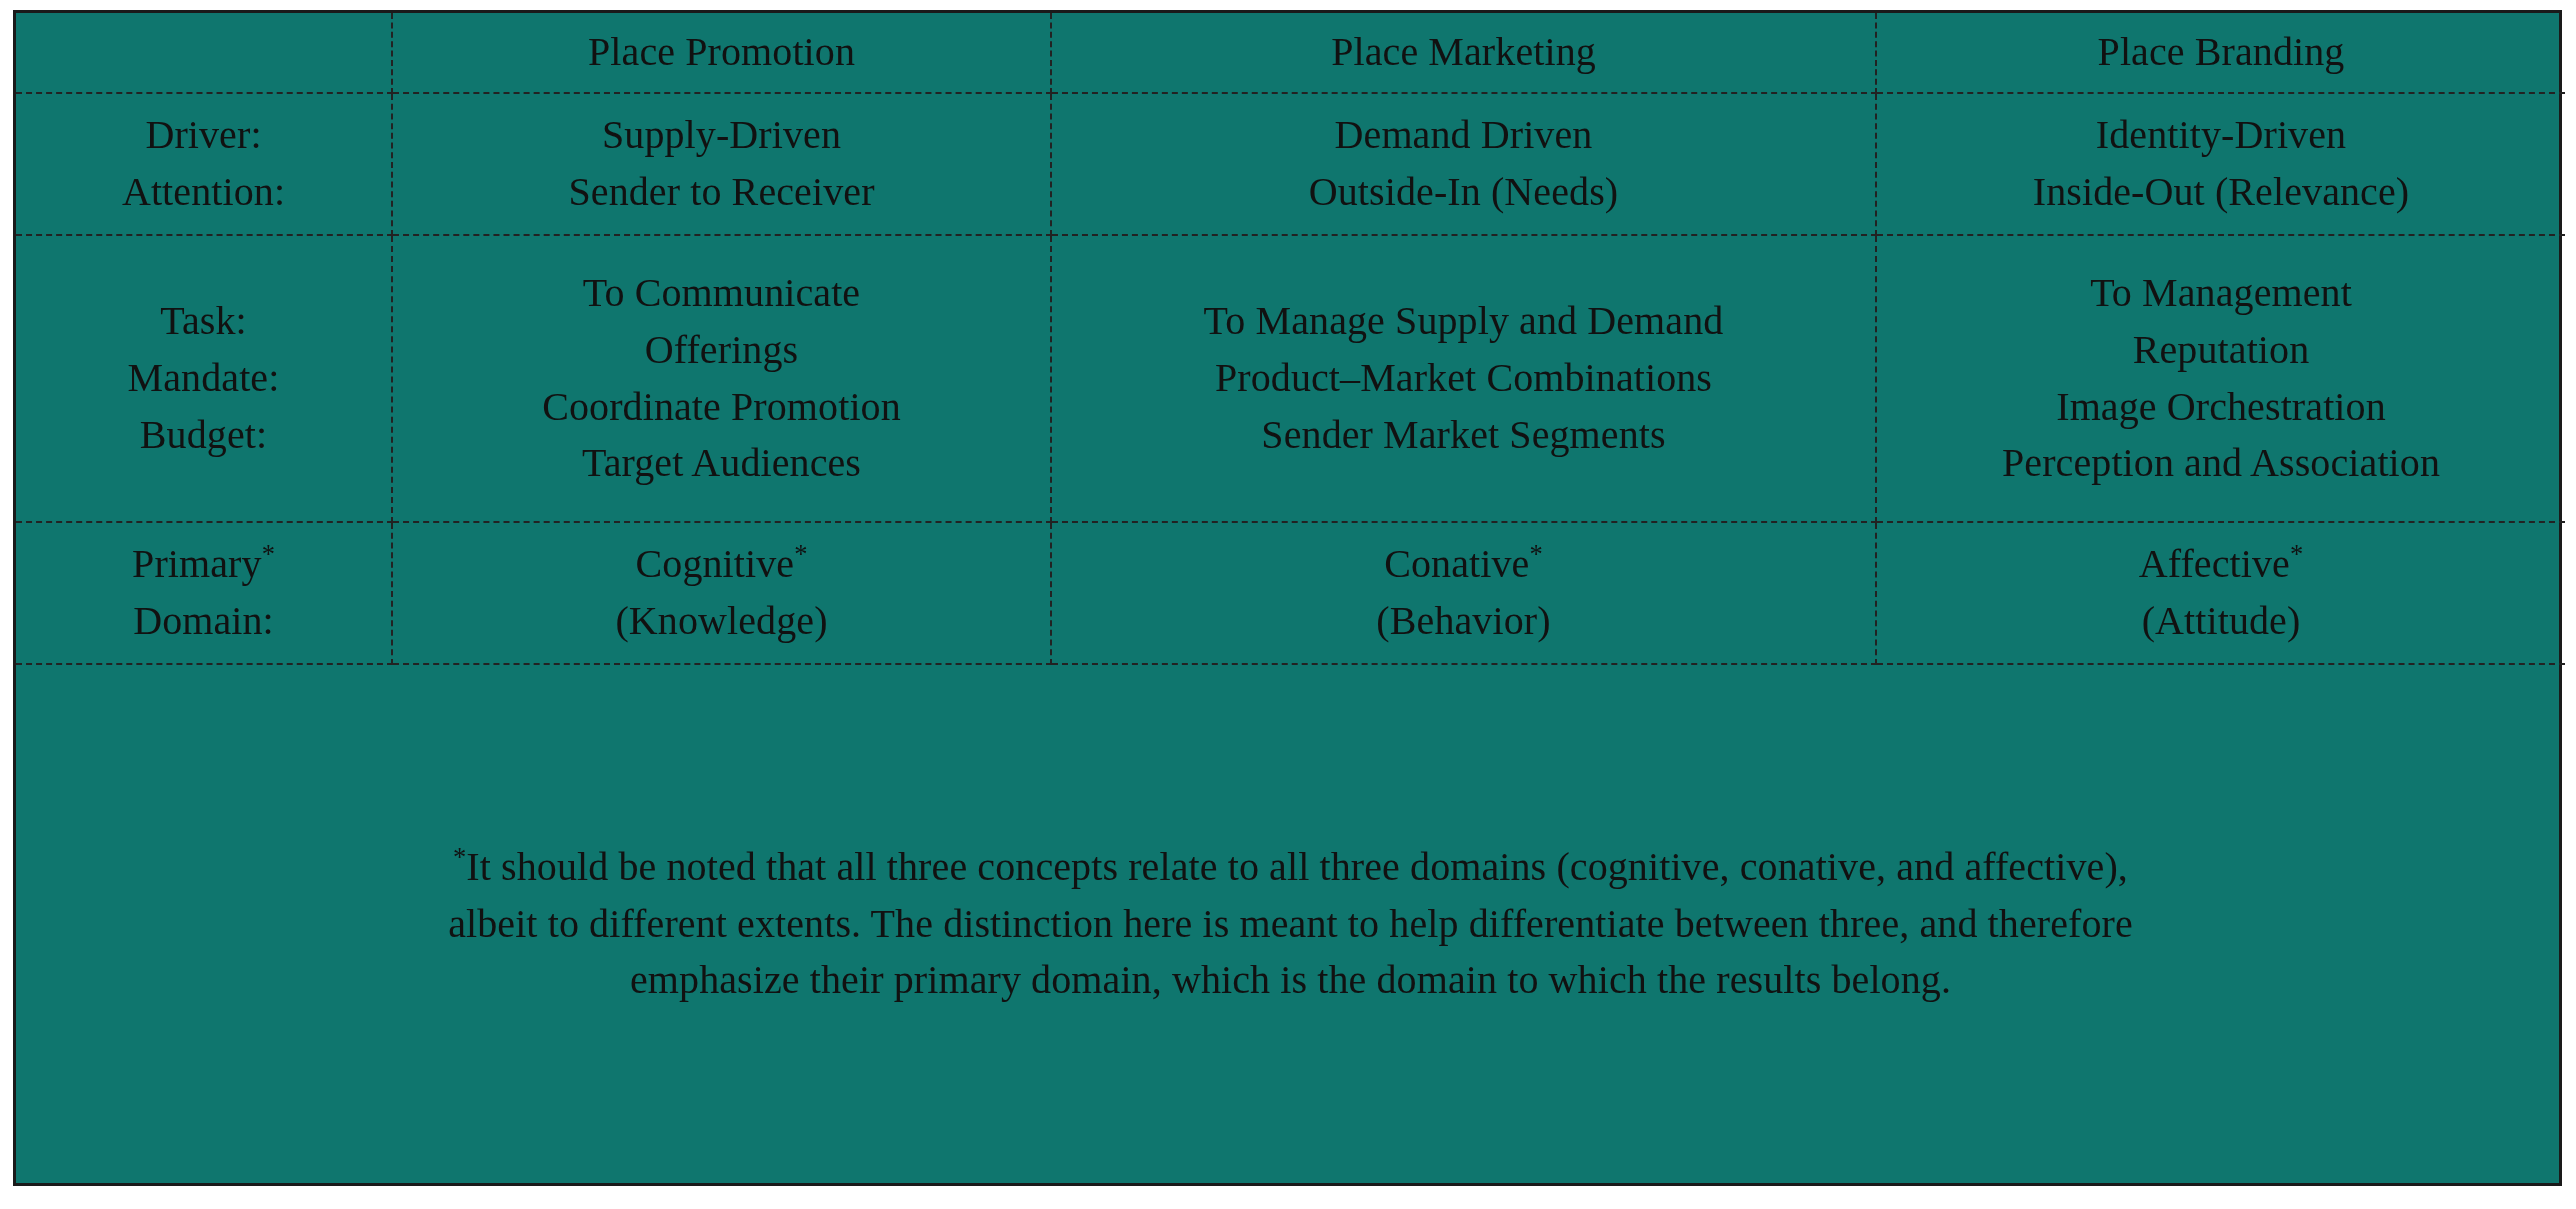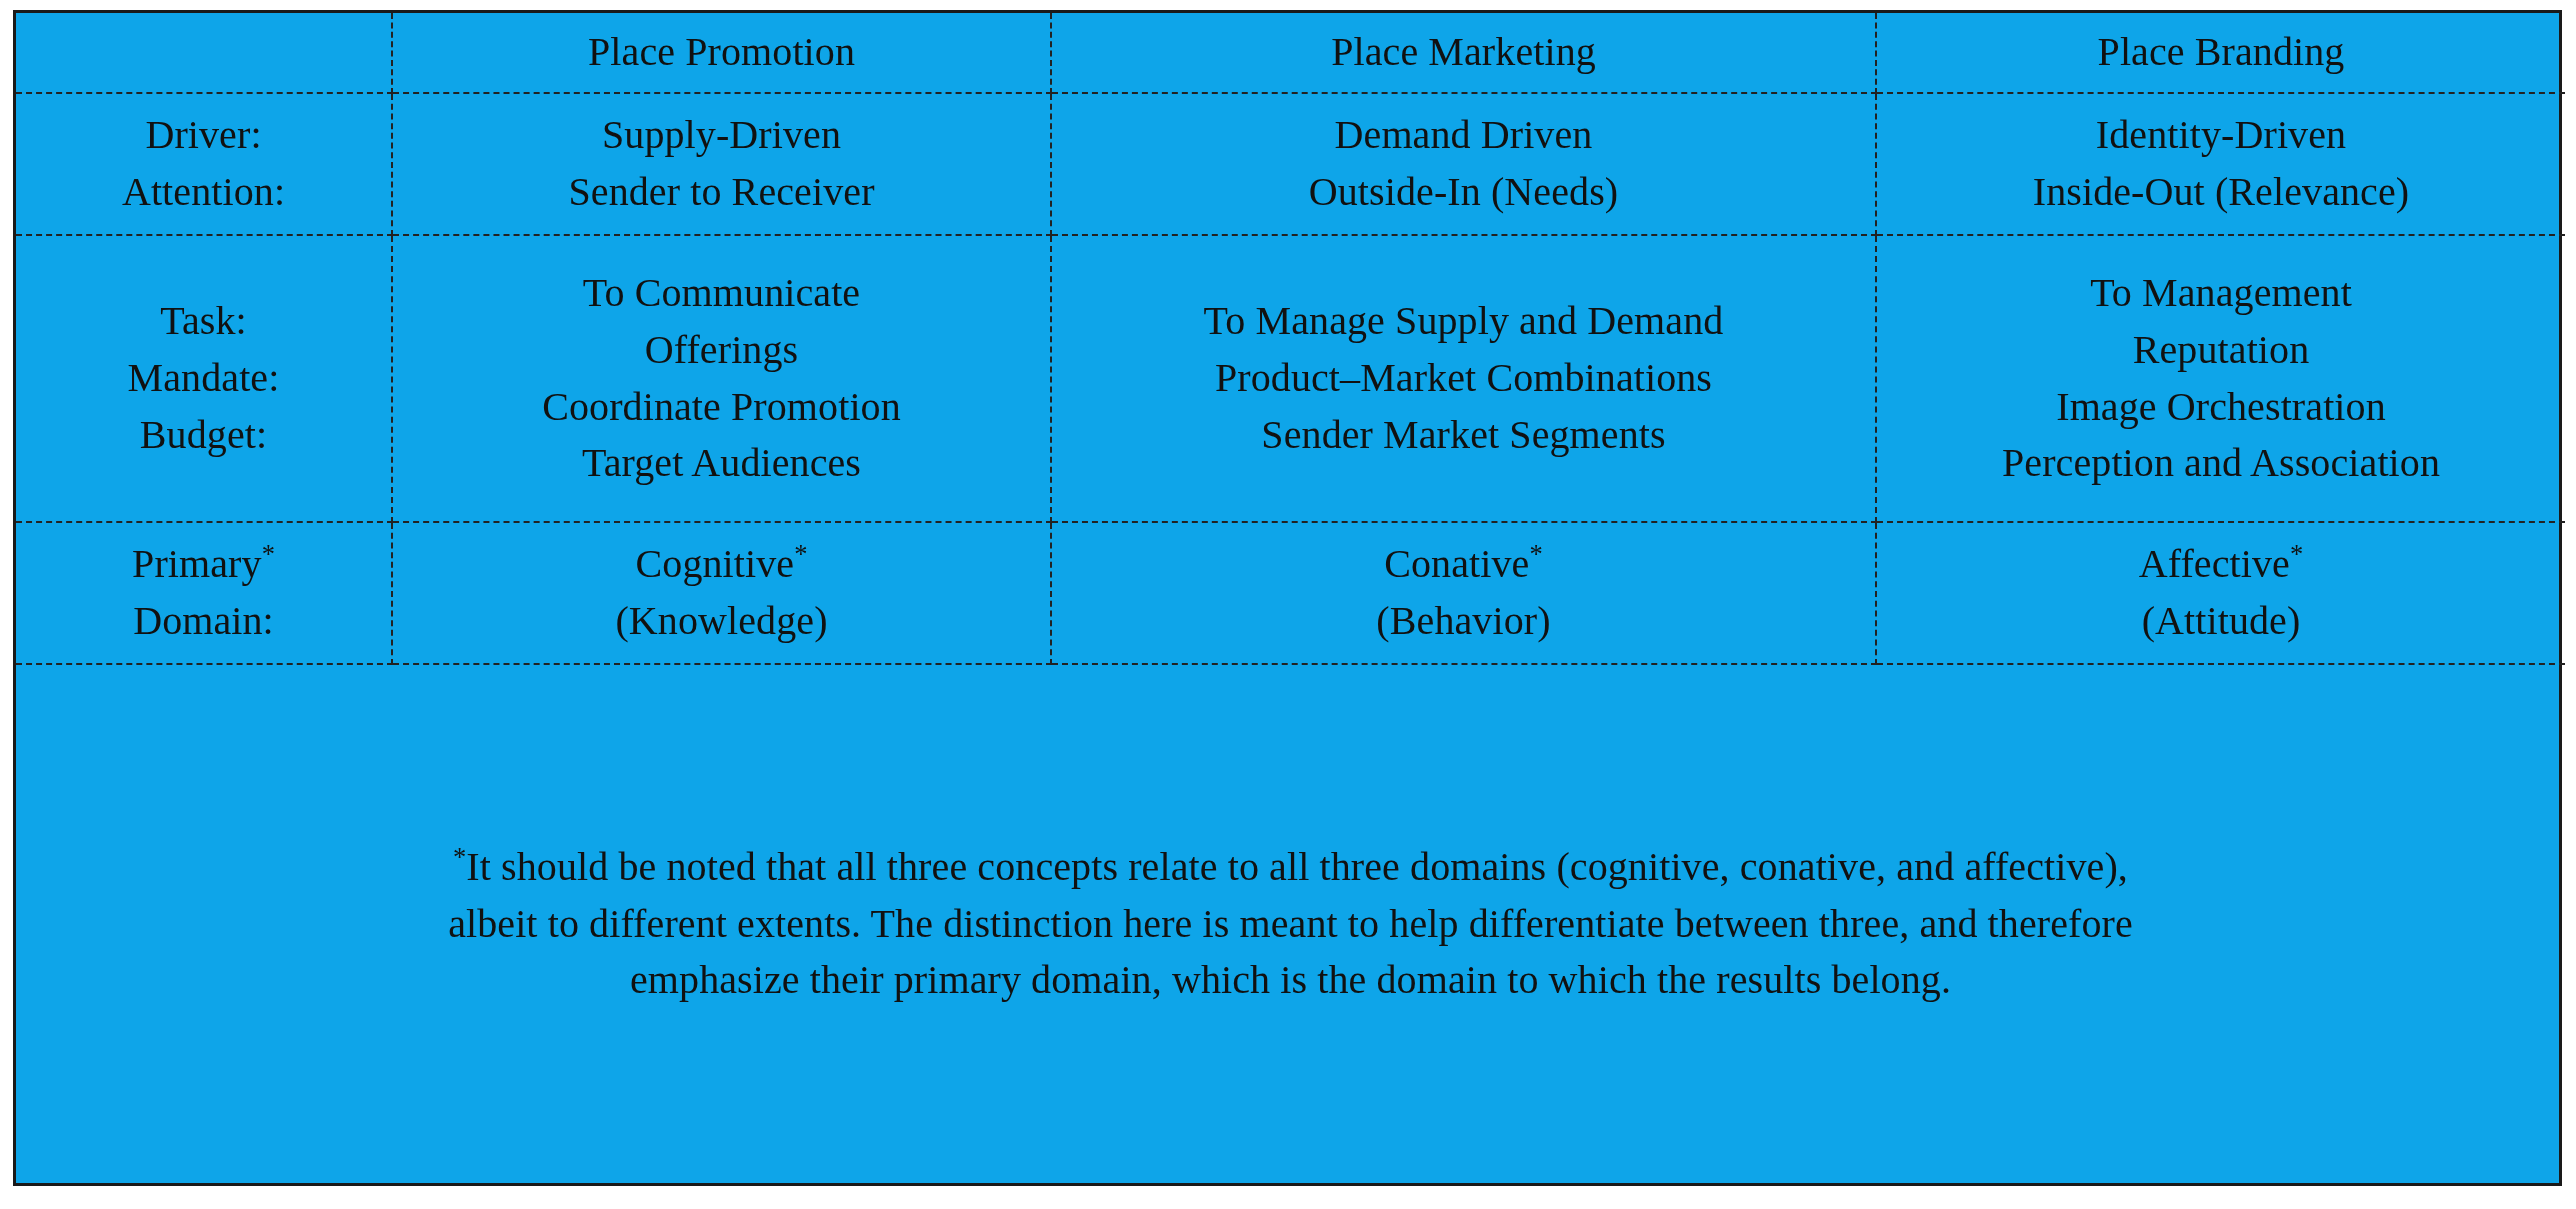--- a/index.html
+++ b/index.html
@@ -16,21 +16,21 @@
   }
 
   .table-wrap {
     position: absolute;
     left: 13px;
     top: 10px;
     width: 2549px;
     height: 1176px;
     box-sizing: border-box;
     border: 3.6px solid #1a1a1a;
-    background: #0ea5e9;
+    background: #0f766e;
   }
 
   .tbl {
     width: 100%;
     height: 100%;
     border-collapse: collapse;
     table-layout: fixed;
   }
 
   .tbl td {

